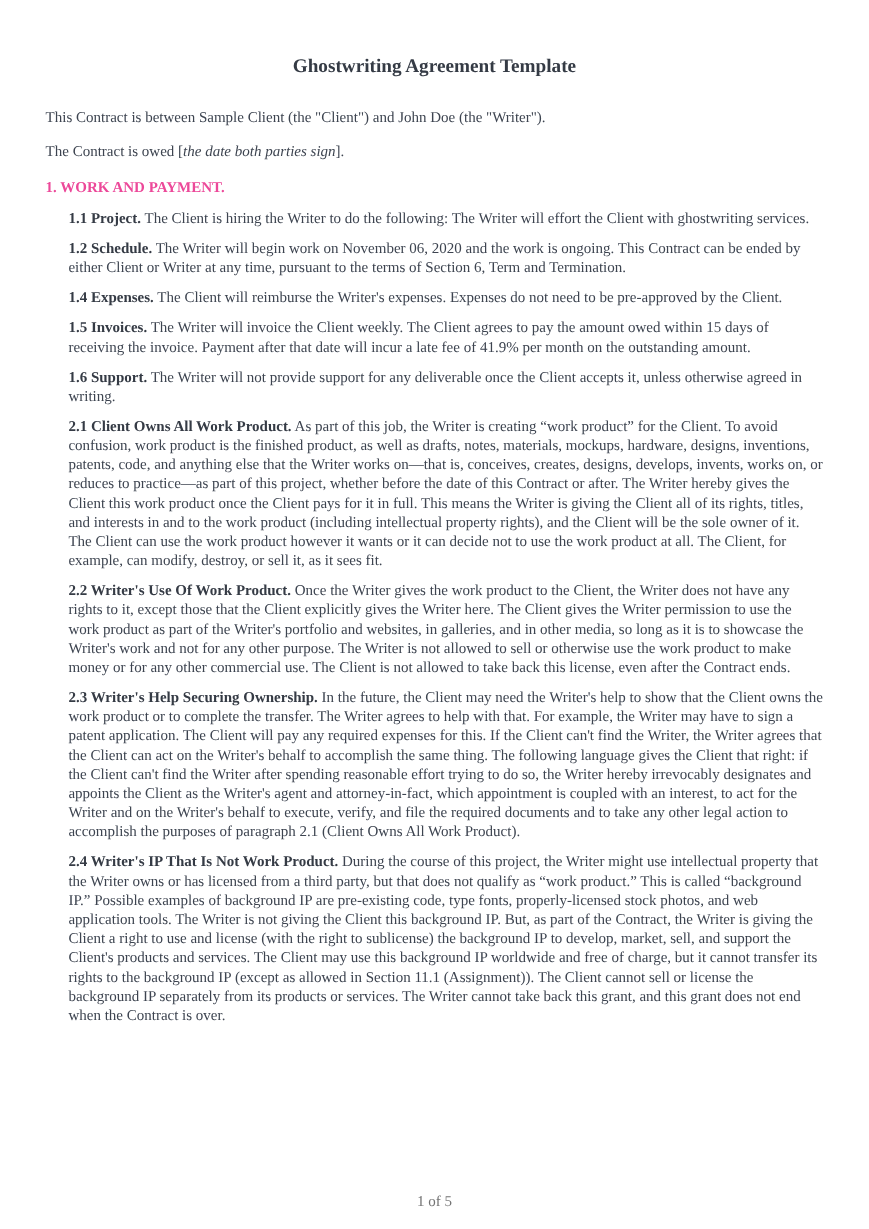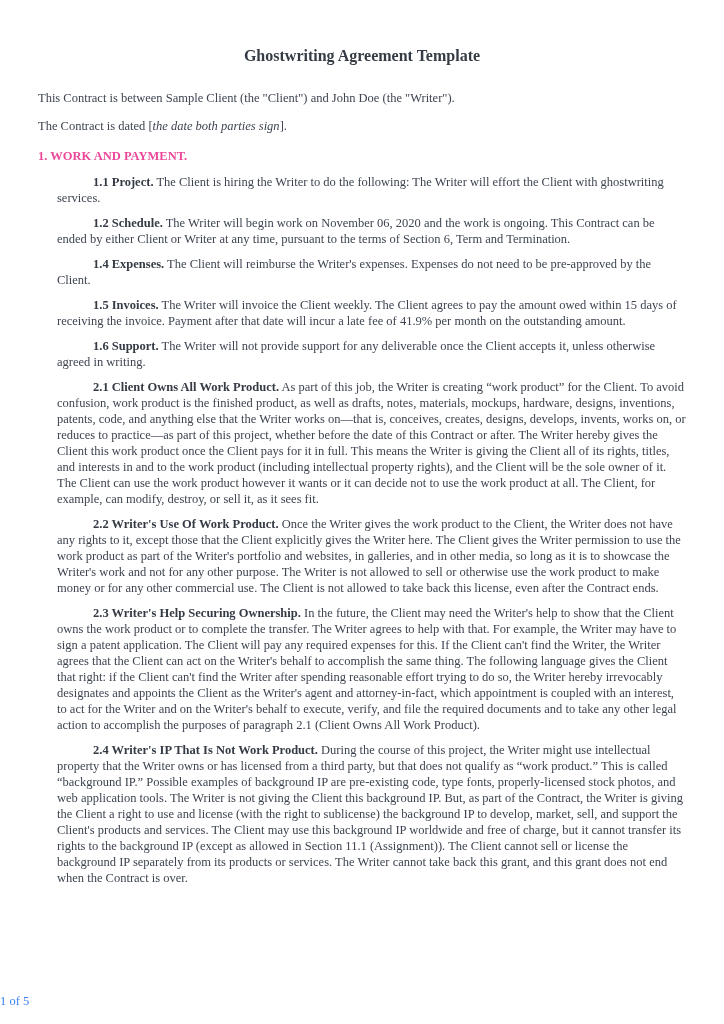--- a/index.html
+++ b/index.html
@@ -38,41 +38,41 @@
     font-weight: bold;
     color: #ec4899;
     margin: 14px 0 10px 0;
   }
   .clause {
     margin: 0 0 9px 19px;
   }
   .clause-label {
     font-weight: bold;
     color: #353b45;
-    margin-left: 36px;
   }
   .page-footer {
     position: absolute;
     left: 0;
     right: 0;
     bottom: 15px;
+    text-align: center;
     font-size: 12.5px;
-    color: #3b82f6;
+    color: #737373;
   }
 </style>
 </head>
 <body>
 
 <div class="page">
 
   <h1 class="doc-title">Ghostwriting Agreement Template</h1>
 
   <p class="intro-para">This Contract is between Sample Client (the "Client") and John Doe (the "Writer").</p>
 
-  <p class="intro-para"><span>The Contract is dated [</span><em>the date both parties sign</em><span>].</span></p>
+  <p class="intro-para"><span>The Contract is owed [</span><em>the date both parties sign</em><span>].</span></p>
 
   <h2 class="section-heading">1. WORK AND PAYMENT.</h2>
 
   <p class="clause"><span class="clause-label">1.1 Project.</span> <span>The Client is hiring the Writer to do the following: The Writer will effort the Client with ghostwriting services.</span></p>
 
   <p class="clause"><span class="clause-label">1.2 Schedule.</span> <span>The Writer will begin work on November 06, 2020 and the work is ongoing. This Contract can be ended by either Client or Writer at any time, pursuant to the terms of Section 6, Term and Termination.</span></p>
 
 
   <p class="clause"><span class="clause-label">1.4 Expenses.</span> <span>The Client will reimburse the Writer's expenses. Expenses do not need to be pre-approved by the Client.</span></p>
 

